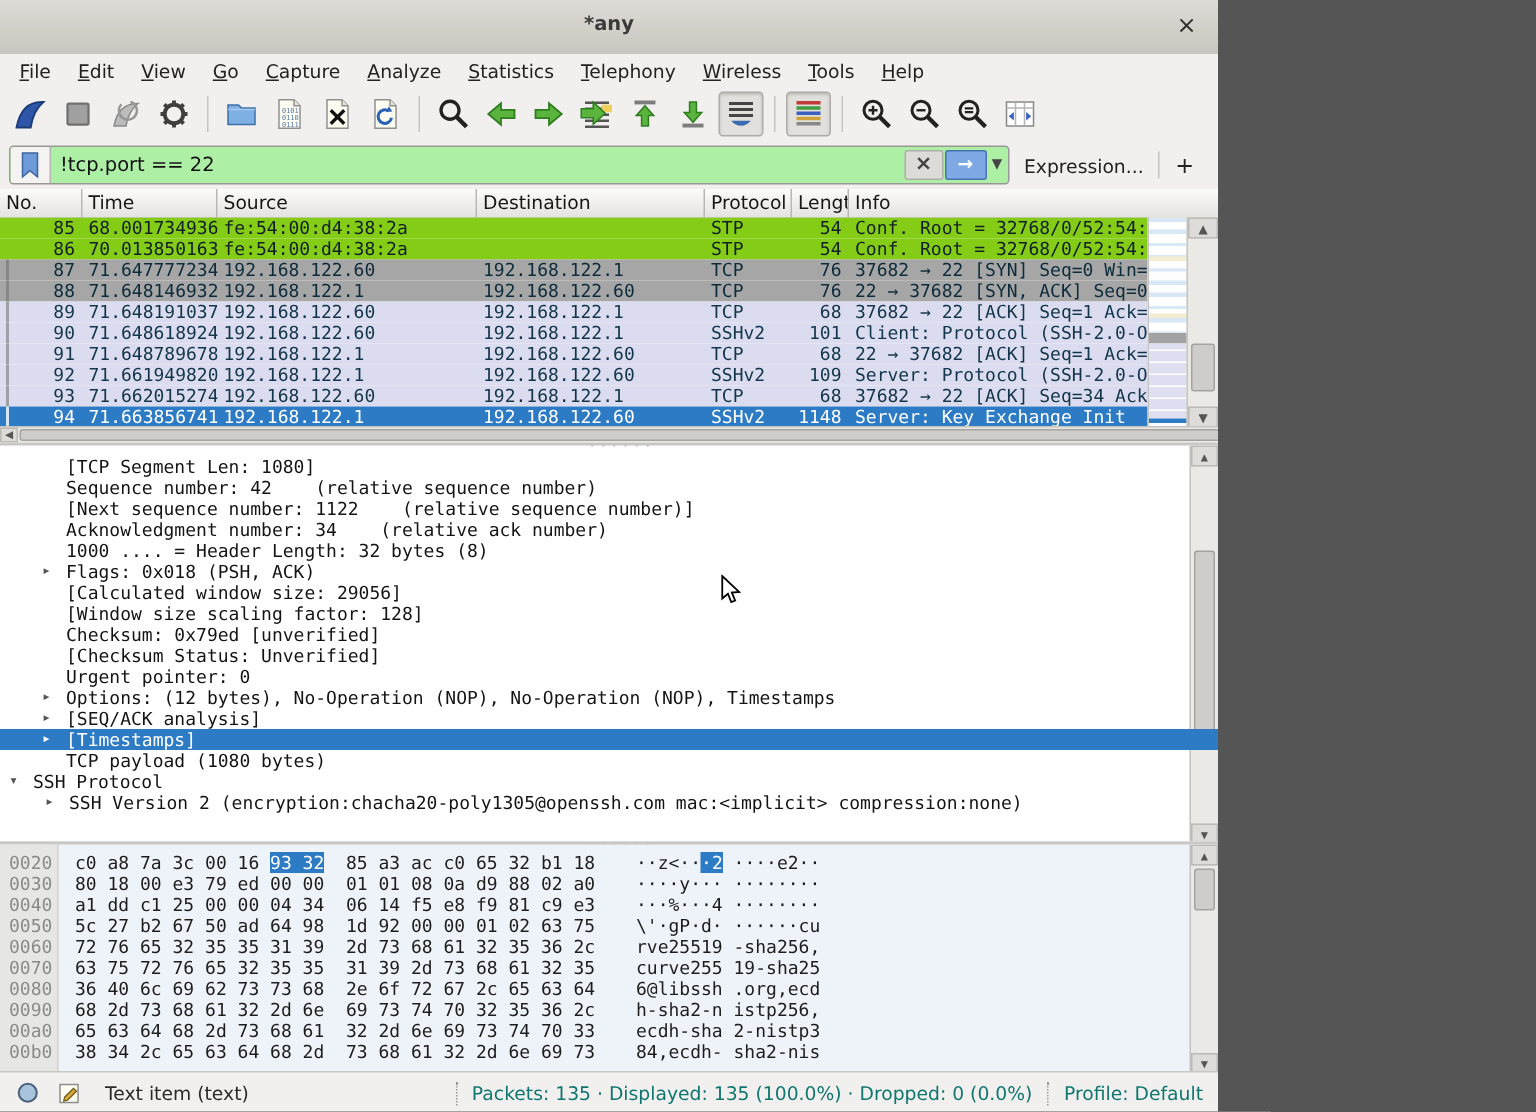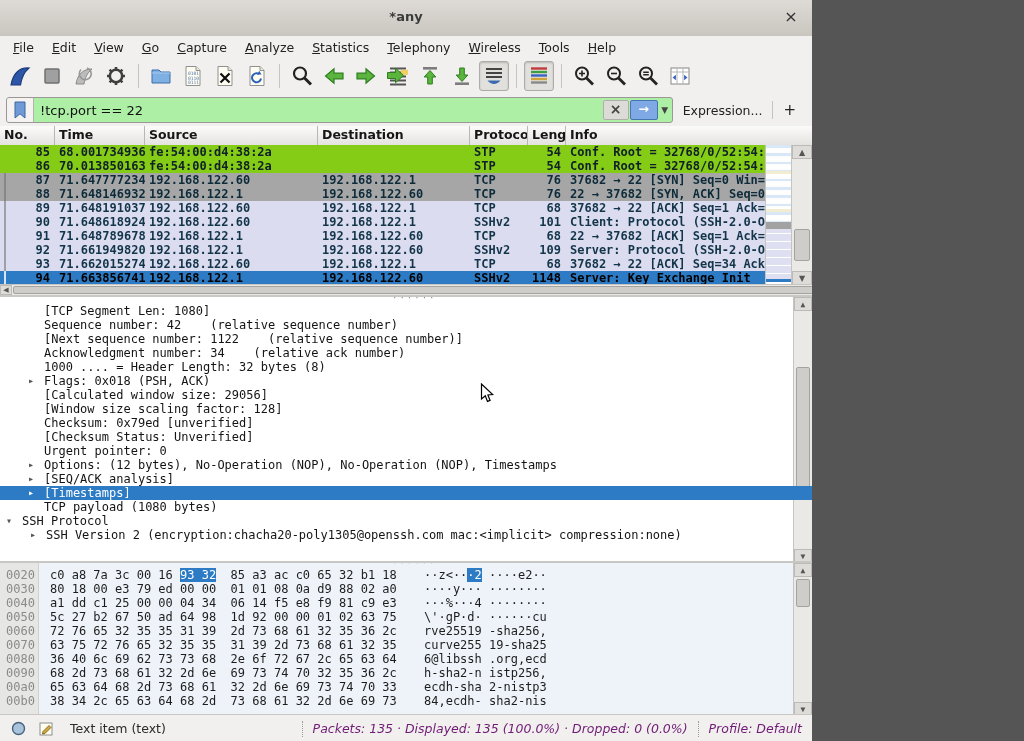--- a/index.html
+++ b/index.html
@@ -35,34 +35,34 @@
   .fval{flex:1;padding-left:6px;font-family:"DejaVu Sans",sans-serif;font-size:13px;color:#111;}
   .fclear{width:24px;height:18px;margin:0 1px;background:#dddbd7;border:1px solid #b0aeaa;
     border-radius:2px;text-align:center;line-height:17px;color:#444;font-size:14px;font-weight:bold;}
   .fapply{width:26px;height:18px;background:#7fa9e4;border:1px solid #46面;border:1px solid #4674ae;
     border-radius:2px;text-align:center;line-height:16px;color:#fff;font-weight:bold;}
   .fcaret{width:14px;text-align:center;color:#444;font-size:9px;}
   .fexpr{padding:0 10px;color:#222;}
   .fsep{width:1px;height:18px;background:#c6c4c0;}
   .fplus{padding:0 10px;font-size:15px;color:#222;}
   
-  .packets{position:absolute;top:126px;left:0;right:0;height:169px;background:#fff;font-weight:bold;}
+  .packets{position:absolute;top:126px;left:0;right:0;height:169px;background:#fff;}
   .plheader{position:absolute;top:0;left:0;width:978px;height:19px;display:flex;
     background:linear-gradient(#fbfbfa,#e5e3e0);border-bottom:1px solid #a8a6a2;}
   .hcell{border-right:1px solid #b9b7b3;padding:1px 0 0 4px;font-size:12.5px;color:#161616;
     white-space:nowrap;overflow:hidden;box-sizing:border-box;flex:none;}
   .plrows{position:absolute;top:19px;left:0;width:978px;height:140px;overflow:hidden;
     font-family:"DejaVu Sans Mono",monospace;font-size:12px;}
   .prow{display:flex;height:14px;line-height:14px;white-space:pre;position:relative;}
   .pcell{overflow:hidden;box-sizing:border-box;flex:none;padding-left:4px;}
   .pcell.r{text-align:right;padding-left:0;padding-right:5px;}
   .r-white{background:#84cc16;color:#101f28;}
   .r-gray{background:#a6a6a6;color:#0d2b3a;}
   .r-lav{background:#dcdcf0;color:#123549;}
-  .r-sel{background:#2d7bc4;color:#000000;}
+  .r-sel{background:#2d7bc4;color:#ffffff;}
   .conv-mark{position:absolute;left:4px;top:0;bottom:0;width:2px;background:rgba(110,110,110,.55);}
   .r-sel .conv-mark{background:rgba(255,255,255,.8);}
   .minimap{position:absolute;top:19px;right:20px;width:26px;height:140px;background:#fdfdfd;
     border-left:1px solid #c6c4c0;overflow:hidden;}
   .mm-stripe{position:absolute;left:0;right:0;}
   .vsb{position:absolute;background:#ebe9e6;border-left:1px solid #c6c4c0;}
   .sbtn{position:absolute;left:0;right:0;height:14px;background:#dedcd8;border:1px solid #bcbab6;
     box-sizing:border-box;text-align:center;font-size:8px;line-height:13px;color:#555;}
   .sthumb{position:absolute;left:2px;right:2px;background:#cfcdc9;border:1px solid #a5a3a0;border-radius:2px;}
   .hsb{position:absolute;bottom:0;left:0;width:978px;height:10px;background:#ebe9e6;border-top:1px solid #c6c4c0;}
@@ -90,21 +90,21 @@
   .hhex{position:absolute;left:50px;}
   .hascii{position:absolute;left:424px;}
   .bsel{background:#2d7bc4;color:#fff;}
   
   .statusbar{position:absolute;top:714px;left:0;right:0;height:27px;background:#f1f0ef;
     border-top:1px solid #c9c7c3;display:flex;align-items:center;}
   .sb-ico{width:20px;height:18px;margin-left:8px;display:flex;align-items:center;justify-content:center;}
   .sb-text{margin-left:14px;color:#2a2a2a;}
   .sb-right{margin-left:auto;display:flex;align-items:center;height:100%;}
   .sb-sep{border-left:1px dotted #9a9a9a;height:16px;margin:0 10px;}
-  .sb-counts,.sb-profile{color:#701a75;white-space:pre;font-style:italic;}
+  .sb-counts,.sb-profile{color:#0f766e;white-space:pre;}
   .sb-profile{margin-right:10px;}
   .cursor{position:absolute;left:480px;top:383px;pointer-events:none;}
 </style>
 </head>
 <body>
 
 <div id="win">
 
   <div class="titlebar">
     <span class="title">*any</span>

